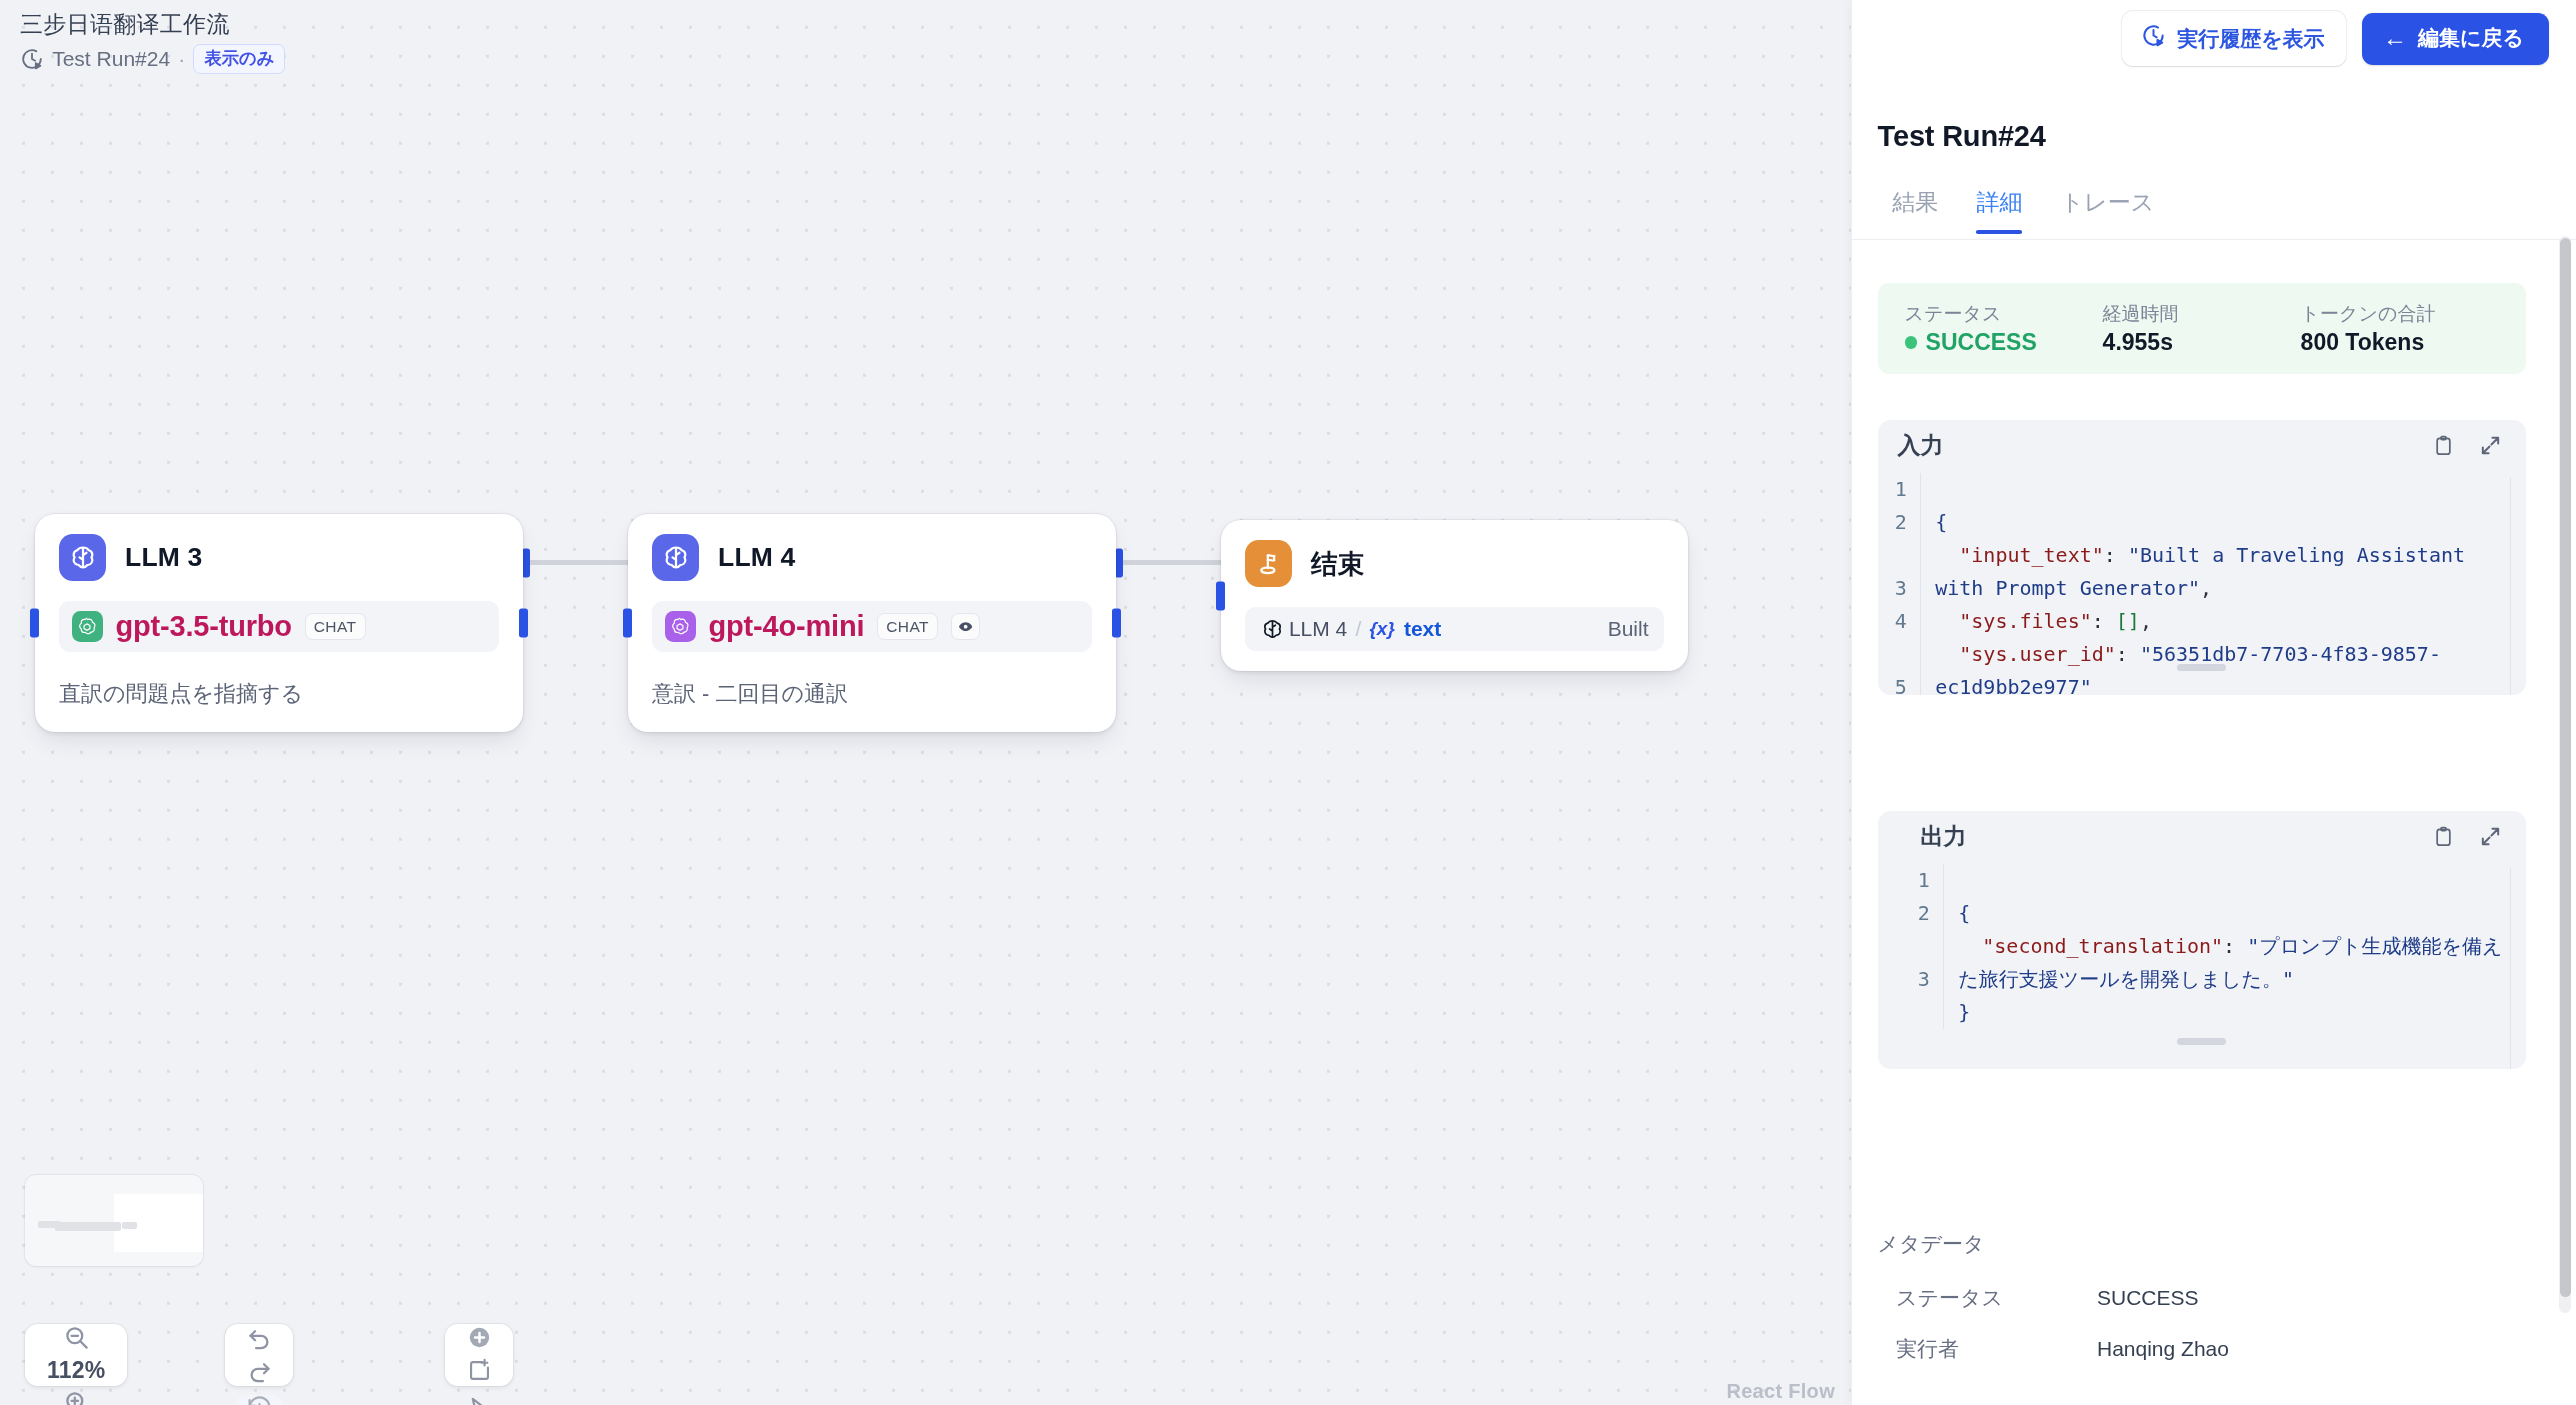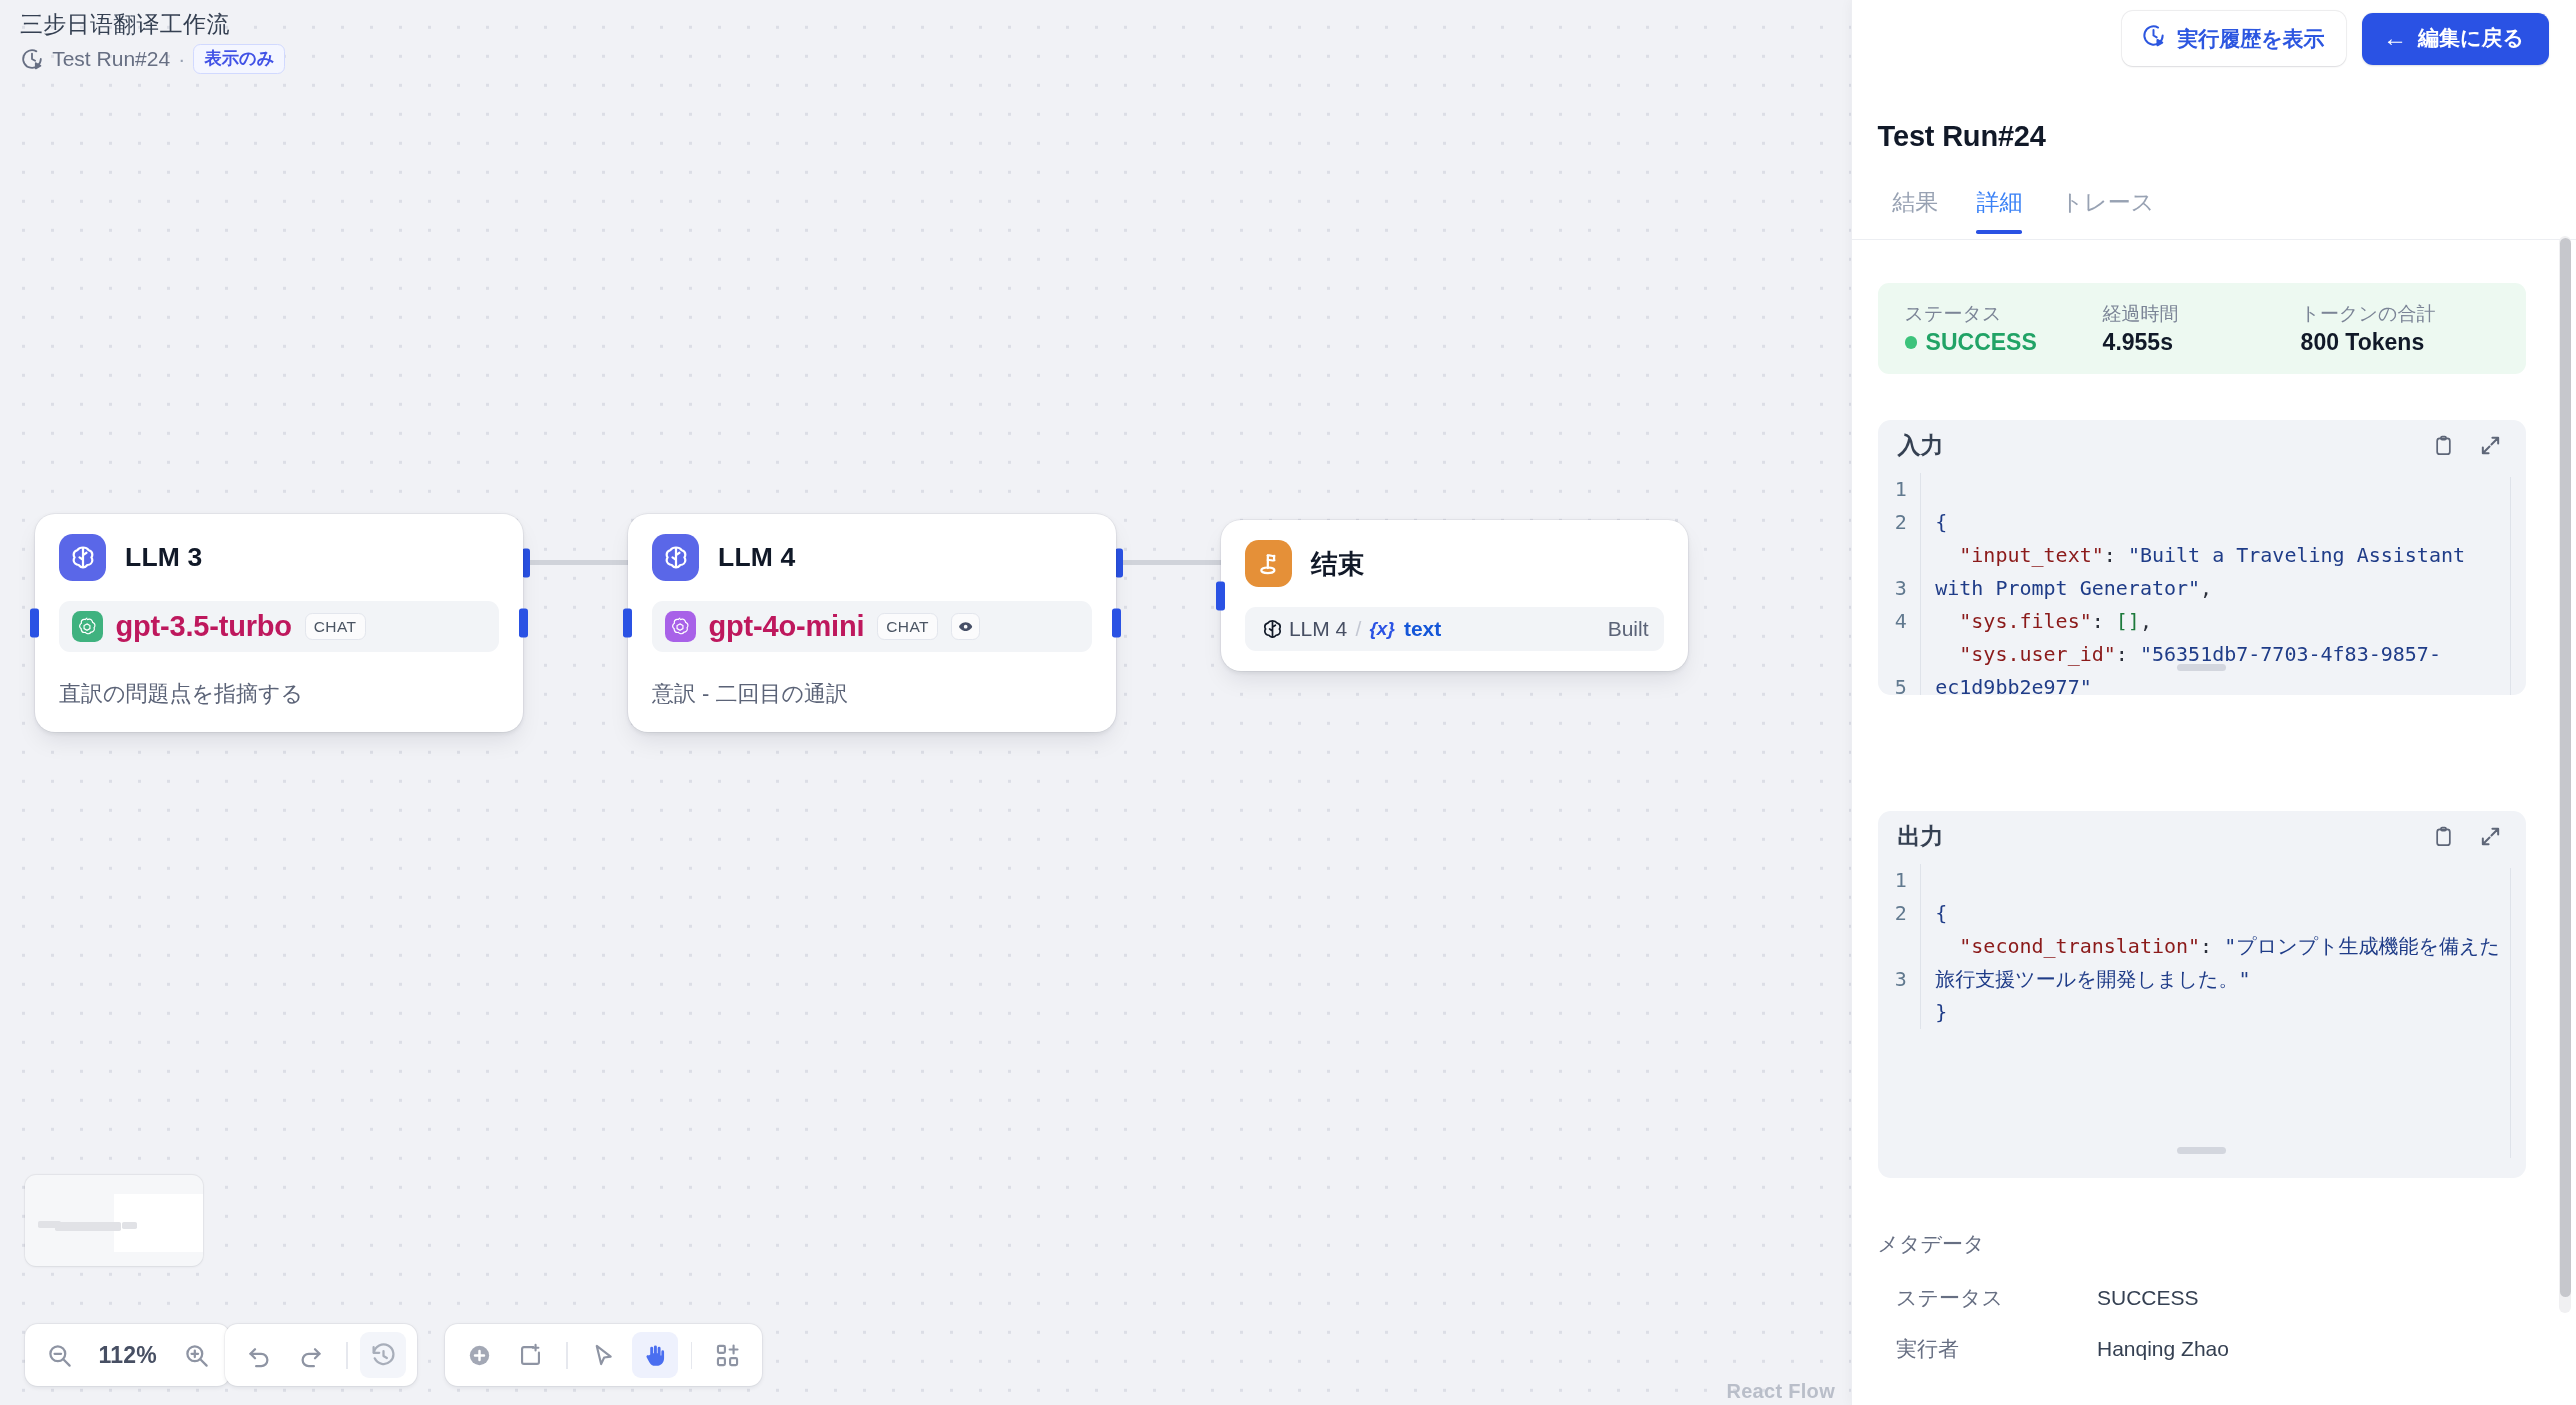--- a/index.html
+++ b/index.html
@@ -135,21 +135,21 @@
     box-shadow: 0 0.9px 2.7px rgba(16,24,40,.07), 0 0 0 0.9px rgba(16,24,40,.035);
     overflow: hidden;
   }
   .mm-view { position: absolute; background: #ffffff; }
   .mm-node { position: absolute; background: #e1e2e6; border-radius: 1.8px; }
 
   
   .toolbar-group {
     position: absolute; height: 62px; background: #ffffff; border-radius: 12.8px;
     box-shadow: 0 1.8px 4.6px rgba(16,24,40,.08), 0 0 0 0.9px rgba(16,24,40,.045);
-    display: flex; align-items: center; padding: 0 11px; gap: 5.5px;
+    display: flex; align-items: center; padding: 0 11px; gap: 5.5px; flex-direction: column;
   }
   .tb-btn {
     width: 46px; height: 46px; border-radius: 9px; cursor: pointer;
     display: flex; align-items: center; justify-content: center; color: #8e94a3;
   }
   .tb-btn svg { width: 27px; height: 27px; }
   .tb-btn.active { background: #eef1fd; color: #4a6ef0; }
   .tb-btn.dark { color: #9aa0ae; }
   .tb-btn.hist { background: #f3f5fa; color: #a8aeba; }
   .tb-zoom-val {
@@ -539,21 +539,21 @@
 <span class="tk-brace">{</span>
   <span class="tk-key">"input_text"</span><span class="tk-punc">:</span> <span class="tk-str">"Built a Traveling Assistant with Prompt Generator"</span><span class="tk-punc">,</span>
   <span class="tk-key">"sys.files"</span><span class="tk-punc">:</span> <span class="tk-arr">[]</span><span class="tk-punc">,</span>
   <span class="tk-key">"sys.user_id"</span><span class="tk-punc">:</span> <span class="tk-str">"56351db7-7703-4f83-9857-ec1d9bb2e977"</span>
 <span class="tk-brace">}</span></div>
       </div>
       <div class="code-scrollline" style="top:57px; height:288px;"></div>
       <div class="code-handle" style="position:absolute; bottom:11px; left:299px;"></div>
     </div>
 
-    <div class="codecard" style="top:811px; height:367px;">
+    <div class="codecard" style="top:811px; height:258px;padding-left:23px;">
       <div class="code-head">
         <div class="code-head-title">出力</div>
         <div class="code-head-actions">
           <span class="code-act">
             <svg viewBox="0 0 24 24" fill="none" stroke="currentColor" stroke-width="1.8" stroke-linecap="round" stroke-linejoin="round">
               <rect x="5.4" y="4.6" width="13.2" height="16.4" rx="2.6"></rect>
               <rect x="9.4" y="2.6" width="5.2" height="3.4" rx="1.2"></rect>
               </svg>
           </span>
           <span class="code-act">

